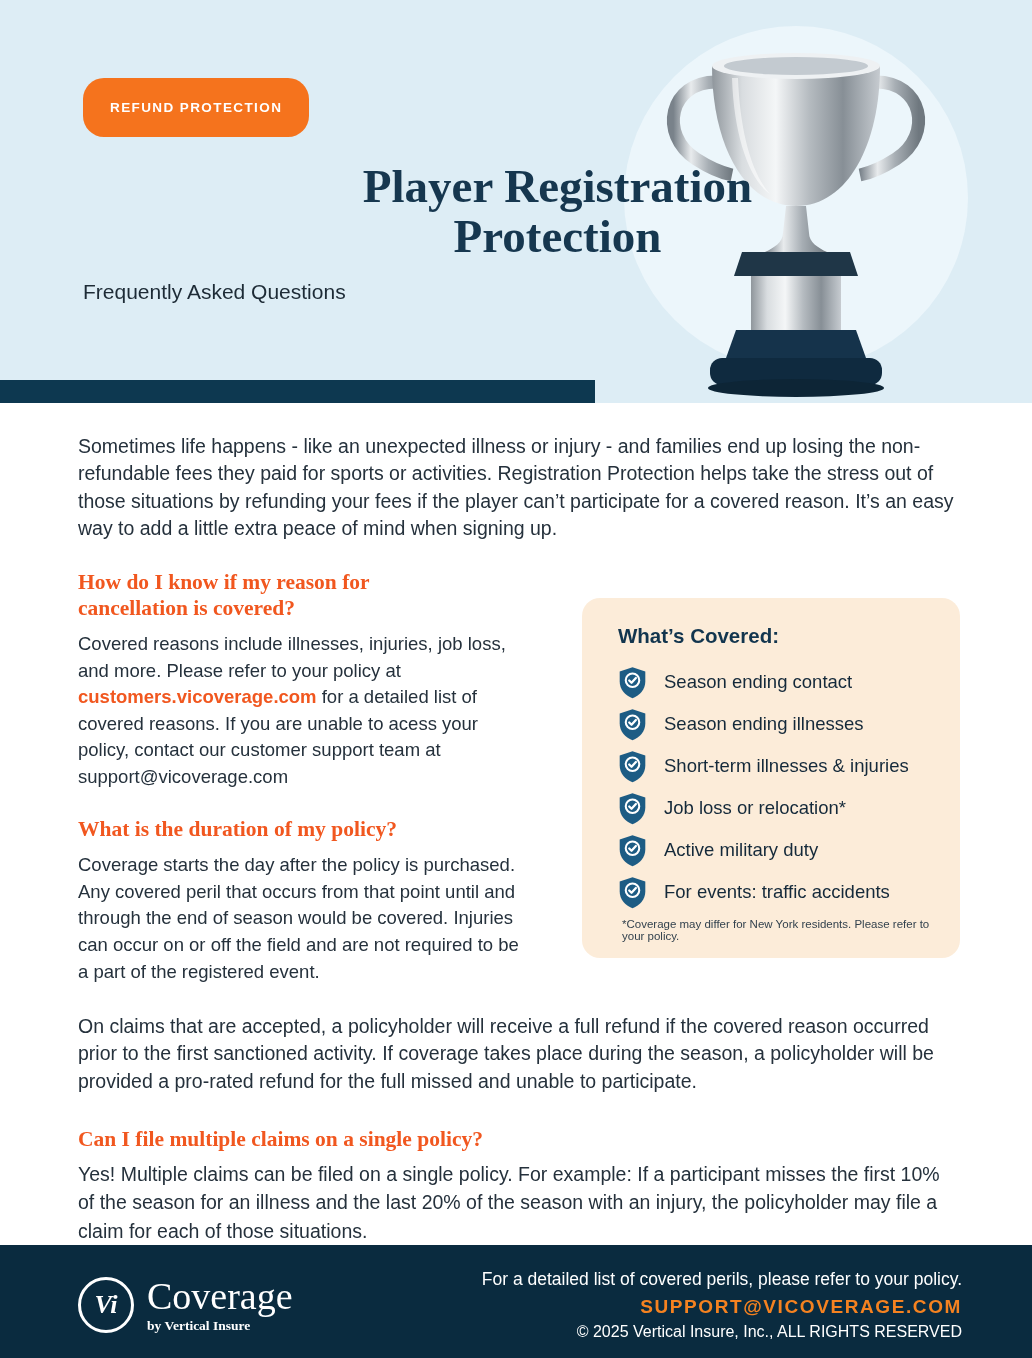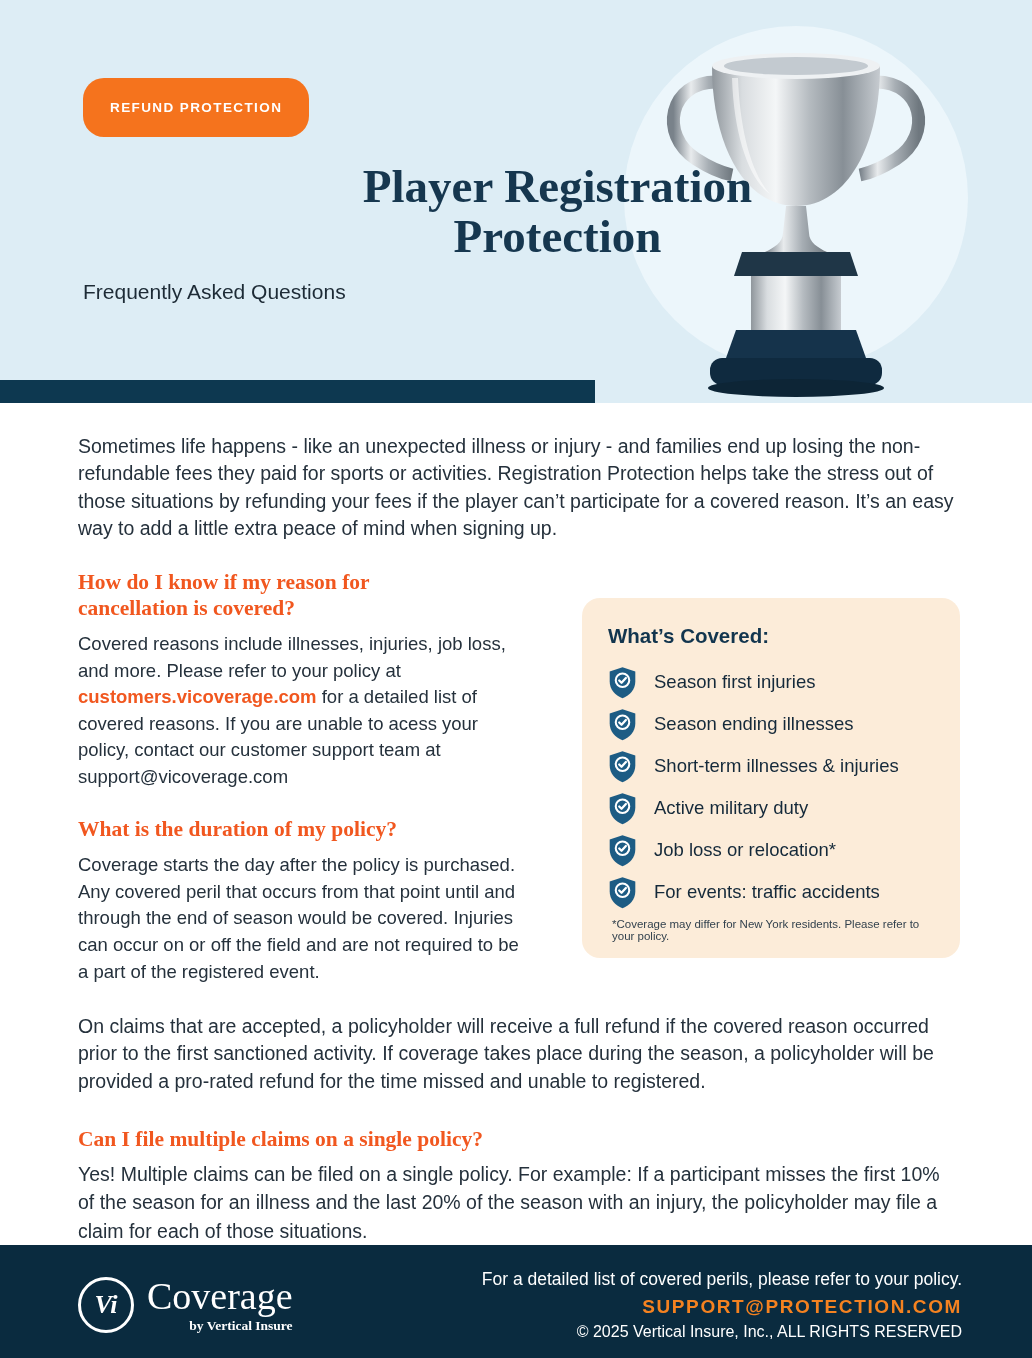--- a/index.html
+++ b/index.html
@@ -25,35 +25,35 @@
   .intro { font-size:19.5px; line-height:1.4; color:#25313c; }
   .columns { display:flex; gap:52px; margin-top:28px; align-items:center; }
   .col-left { width:452px; flex-shrink:0; }
   h2.q { font-family:"Liberation Serif", serif; color:#f1571f; font-size:21.5px;
          line-height:1.18; font-weight:700; margin-bottom:10px; }
   .q-narrow { max-width:330px; }
   .answer { font-size:18.5px; line-height:1.44; color:#25313c; }
   .answer + h2.q { margin-top:26px; }
   .link { color:#f1571f; font-weight:700; text-decoration:none; cursor:pointer; }
 
-  .covered { flex:1; background:#fcecd9; border-radius:18px; padding:26px 28px 16px 26px; }
+  .covered { flex:1; background:#fcecd9; border-radius:18px; padding:26px 28px 16px 36px; }
   .covered h3 { font-size:20.5px; color:#12354e; font-weight:700; margin-bottom:18px; }
   .covered-item { display:flex; align-items:center; gap:17px; margin-bottom:9px; }
   .shield { width:29px; height:33px; flex-shrink:0; }
   .covered-item .label { font-size:18.5px; color:#14293a; }
   .footnote { font-size:11.5px; color:#33424e; margin-top:9px; padding-left:4px; }
 
   .claims { font-size:19.5px; line-height:1.4; margin-top:28px; }
   .faq3 { margin-top:32px; }
   .faq3 h2 { margin-bottom:8px; }
 
   
   .footer { margin-top:auto; background:#0a2b3f; height:121px; flex-shrink:0;
             display:flex; align-items:center; padding:0 70px 0 78px; }
-  .logo { display:flex; align-items:flex-start; gap:13px;text-align:right; }
+  .logo { display:flex; align-items:flex-start; gap:13px; }
   .logo-circle { width:56px; height:56px; border:3px solid #fff; border-radius:50%;
                  display:flex; align-items:center; justify-content:center;
                  color:#fff; font-family:"Liberation Serif", serif; font-size:26px;
                  font-weight:700; font-style:italic; flex-shrink:0; }
   .logo-text .name { font-family:"Liberation Serif", serif; color:#fff; font-size:38px; line-height:1.05; }
   .logo-text .tag { font-family:"Liberation Serif", serif; color:#fff; font-size:13.5px;
                     font-weight:700; margin-top:1px; }
   .footer-right { margin-left:auto; text-align:right; color:#fff; }
   .footer-line { font-size:17.5px; }
   .footer-email { display:inline-block; font-size:19px; font-weight:700; color:#f58220;
@@ -130,21 +130,21 @@
 
       <aside class="covered">
         <h3>What’s Covered:</h3>
 
         <div class="covered-item">
           <svg class="shield" viewBox="0 0 24 27">
               <path d="M12 .8l10.6 3.6v8.2c0 6.4-4.4 11.4-10.6 14-6.2-2.6-10.6-7.6-10.6-14V4.4Z" fill="#1d5c84"></path>
               <circle cx="12" cy="11.6" r="5.6" fill="none" stroke="#fff" stroke-width="1.7"></circle>
               <path d="M9.3 11.8l1.9 1.9 3.6-3.9" stroke="#fff" stroke-width="1.9" fill="none" stroke-linecap="round" stroke-linejoin="round"></path>
             </svg>
-          <span class="label">Season first injuries</span>
+          <span class="label">Season ending contact</span>
         </div>
         <div class="covered-item">
           <svg class="shield" viewBox="0 0 24 27">
               <path d="M12 .8l10.6 3.6v8.2c0 6.4-4.4 11.4-10.6 14-6.2-2.6-10.6-7.6-10.6-14V4.4Z" fill="#1d5c84"></path>
               <circle cx="12" cy="11.6" r="5.6" fill="none" stroke="#fff" stroke-width="1.7"></circle>
               <path d="M9.3 11.8l1.9 1.9 3.6-3.9" stroke="#fff" stroke-width="1.9" fill="none" stroke-linecap="round" stroke-linejoin="round"></path>
             </svg>
           <span class="label">Season ending illnesses</span>
         </div>
         <div class="covered-item">
@@ -154,60 +154,60 @@
               <path d="M9.3 11.8l1.9 1.9 3.6-3.9" stroke="#fff" stroke-width="1.9" fill="none" stroke-linecap="round" stroke-linejoin="round"></path>
             </svg>
           <span class="label">Short-term illnesses &amp; injuries</span>
         </div>
         <div class="covered-item">
           <svg class="shield" viewBox="0 0 24 27">
               <path d="M12 .8l10.6 3.6v8.2c0 6.4-4.4 11.4-10.6 14-6.2-2.6-10.6-7.6-10.6-14V4.4Z" fill="#1d5c84"></path>
               <circle cx="12" cy="11.6" r="5.6" fill="none" stroke="#fff" stroke-width="1.7"></circle>
               <path d="M9.3 11.8l1.9 1.9 3.6-3.9" stroke="#fff" stroke-width="1.9" fill="none" stroke-linecap="round" stroke-linejoin="round"></path>
             </svg>
+          <span class="label">Job loss or relocation*</span>
+        </div>
+        <div class="covered-item">
+          <svg class="shield" viewBox="0 0 24 27">
+              <path d="M12 .8l10.6 3.6v8.2c0 6.4-4.4 11.4-10.6 14-6.2-2.6-10.6-7.6-10.6-14V4.4Z" fill="#1d5c84"></path>
+              <circle cx="12" cy="11.6" r="5.6" fill="none" stroke="#fff" stroke-width="1.7"></circle>
+              <path d="M9.3 11.8l1.9 1.9 3.6-3.9" stroke="#fff" stroke-width="1.9" fill="none" stroke-linecap="round" stroke-linejoin="round"></path>
+            </svg>
           <span class="label">Active military duty</span>
-        </div>
-        <div class="covered-item">
-          <svg class="shield" viewBox="0 0 24 27">
-              <path d="M12 .8l10.6 3.6v8.2c0 6.4-4.4 11.4-10.6 14-6.2-2.6-10.6-7.6-10.6-14V4.4Z" fill="#1d5c84"></path>
-              <circle cx="12" cy="11.6" r="5.6" fill="none" stroke="#fff" stroke-width="1.7"></circle>
-              <path d="M9.3 11.8l1.9 1.9 3.6-3.9" stroke="#fff" stroke-width="1.9" fill="none" stroke-linecap="round" stroke-linejoin="round"></path>
-            </svg>
-          <span class="label">Job loss or relocation*</span>
         </div>
         <div class="covered-item">
           <svg class="shield" viewBox="0 0 24 27">
               <path d="M12 .8l10.6 3.6v8.2c0 6.4-4.4 11.4-10.6 14-6.2-2.6-10.6-7.6-10.6-14V4.4Z" fill="#1d5c84"></path>
               <circle cx="12" cy="11.6" r="5.6" fill="none" stroke="#fff" stroke-width="1.7"></circle>
               <path d="M9.3 11.8l1.9 1.9 3.6-3.9" stroke="#fff" stroke-width="1.9" fill="none" stroke-linecap="round" stroke-linejoin="round"></path>
             </svg>
           <span class="label">For events: traffic accidents</span>
         </div>
 
         <div class="footnote">*Coverage may differ for New York residents. Please refer to your policy.</div>
       </aside>
     </div>
 
-    <p class="claims">On claims that are accepted, a policyholder will receive a full refund if the covered reason occurred prior to the first sanctioned activity. If coverage takes place during the season, a policyholder will be provided a pro-rated refund for the time missed and unable to registered.</p>
+    <p class="claims">On claims that are accepted, a policyholder will receive a full refund if the covered reason occurred prior to the first sanctioned activity. If coverage takes place during the season, a policyholder will be provided a pro-rated refund for the full missed and unable to participate.</p>
 
     <div class="faq3">
       <h2 class="q">Can I file multiple claims on a single policy?</h2>
       <p class="answer claims-answer" style="font-size:19.5px;">Yes! Multiple claims can be filed on a single policy. For example: If a participant misses the first 10% of the season for an illness and the last 20% of the season with an injury, the policyholder may file a claim for each of those situations.</p>
     </div>
 
   </main>
 
   <footer class="footer">
     <div class="logo">
       <div class="logo-circle">Vi</div>
       <div class="logo-text">
         <div class="name">Coverage</div>
         <div class="tag">by Vertical Insure</div>
       </div>
     </div>
     <div class="footer-right">
       <div class="footer-line">For a detailed list of covered perils, please refer to your policy.</div>
-      <a class="footer-email" href="#">SUPPORT@PROTECTION.COM</a>
+      <a class="footer-email" href="#">SUPPORT@VICOVERAGE.COM</a>
       <div class="footer-copy">© 2025 Vertical Insure, Inc., ALL RIGHTS RESERVED</div>
     </div>
   </footer>
 
 </div>
 
 </body></html>

